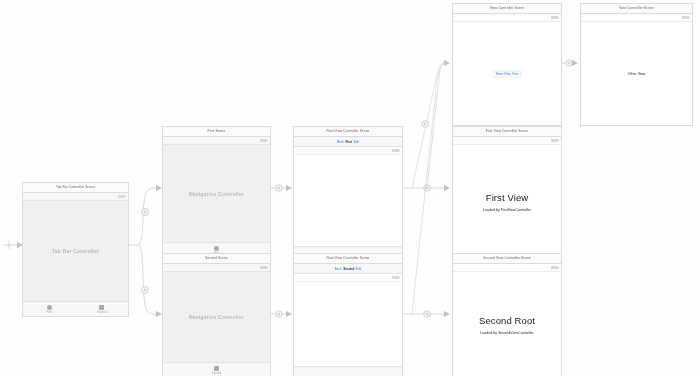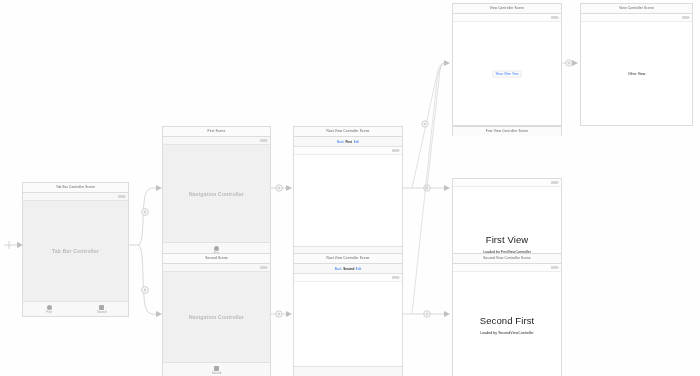--- a/index.html
+++ b/index.html
@@ -306,39 +306,39 @@
         <span class="battery"></span>
       </div>
       <div class="content">
         <span class="mini-btn">Show Other View</span>
       </div>
     </div>
   </div>
 
   <div class="scene" style="left:452px;top:126px;width:110px;">
     <div class="scene-title">First View Controller Scene</div>
-    <div class="scene-body" style="height:122px;margin-top:42px;">
+    <div class="scene-body" style="height:122px;">
       <div class="statusbar plain">
         <span class="battery"></span>
       </div>
       <div class="content">
         <div class="big-label">First View</div>
         <div class="sub-label">Loaded by FirstViewController</div>
       </div>
     </div>
   </div>
 
   <div class="scene" style="left:452px;top:253px;width:110px;">
     <div class="scene-title">Second View Controller Scene</div>
     <div class="scene-body" style="height:115px;">
       <div class="statusbar plain">
         <span class="battery"></span>
       </div>
       <div class="content">
-        <div class="big-label">Second First</div>
+        <div class="big-label">Second Root</div>
         <div class="sub-label">Loaded by SecondViewController</div>
       </div>
     </div>
   </div>
 
   <div class="scene" style="left:580px;top:3px;width:113px;">
     <div class="scene-title">View Controller Scene</div>
     <div class="scene-body" style="height:113px;">
       <div class="statusbar plain">
         <span class="battery"></span>

